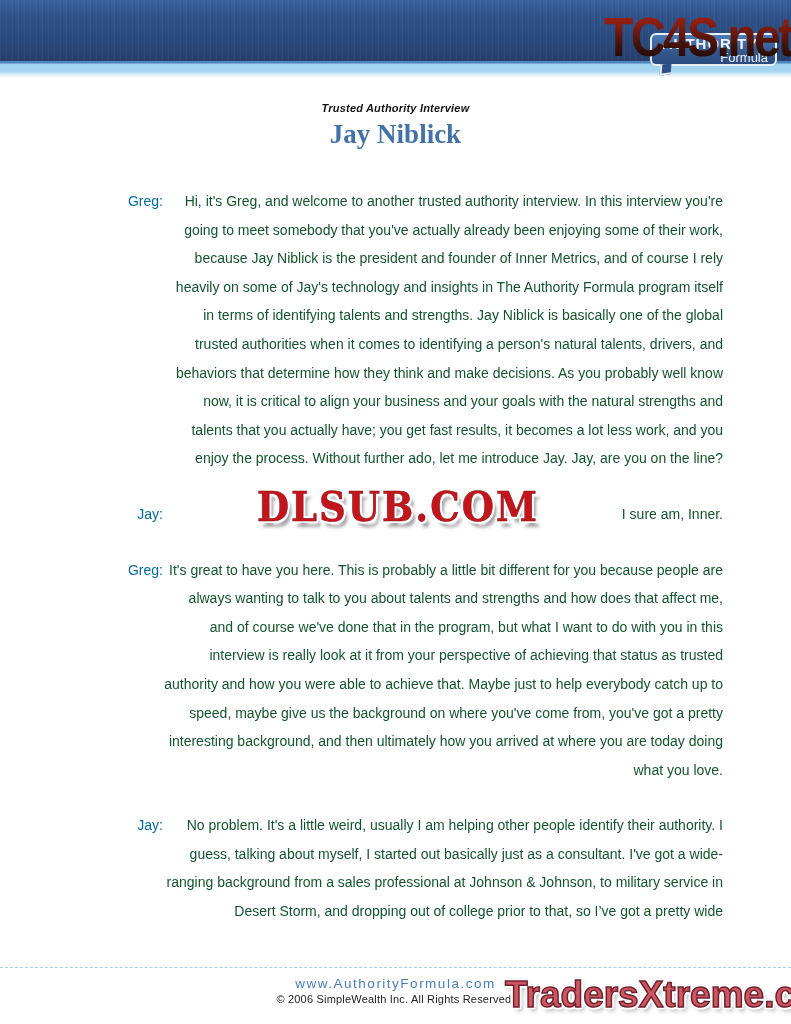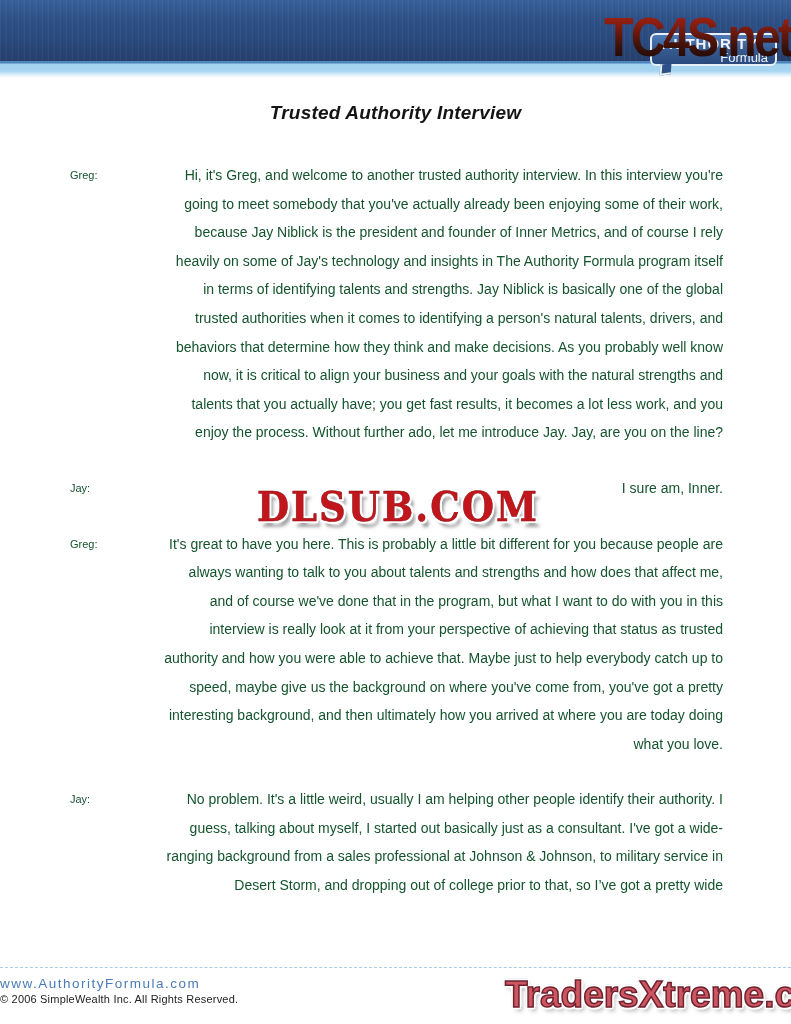--- a/index.html
+++ b/index.html
@@ -65,21 +65,21 @@
     font-size:15px; font-weight:bold; color:#f2f2f2;
     letter-spacing:1px; line-height:15px; text-align:center;
   }
   .logo-line2 {
     font-size:13px; color:#eef2f7; line-height:14px;
   }
 
   
   .titles { text-align:center; margin-top:24px; }
   .subtitle {
-    font-size:19px; font-weight:bold; font-style:italic;
+    font-size:11px; font-weight:bold; font-style:italic;
     color:#141414; letter-spacing:0.2px;
   }
   .doc-name {
     margin-top:5px;
     font-family:"Liberation Serif", serif;
     font-weight:bold;
     font-size:27px;
     color:#4472a7;
   }
 
@@ -89,23 +89,24 @@
     padding-left:70px;
     padding-right:68px;
   }
   .row {
     display:flex;
     margin-bottom:27px;
   }
   .speaker {
     width:93px;
     flex:0 0 93px;
-    font-size:11px;
+    font-size:14px;
     line-height:28.6px;
-    color:#14532d;
+    color:#0369a1;
+    text-align:right;
   }
   .speech {
     flex:1;
     max-width:560px;
     font-size:14px;
     line-height:28.6px;
     color:#14532d;
     text-align:right;
   }
 
@@ -149,20 +150,21 @@
   .footer-divider {
     position:absolute;
     left:0; top:967px;
     width:791px;
     border-top:1px dashed #a9cde2;
   }
   .footer {
     position:absolute;
     left:0; top:974px;
     width:791px;
+    text-align:center;
   }
   .footer-url {
     display:inline-block;
     font-size:13.5px;
     letter-spacing:1.5px;
     color:#4a7cb8;
     text-decoration:none;
   }
   .footer-copy {
     margin-top:1px;
@@ -179,20 +181,21 @@
   <div class="logo-bubble">
     <div class="logo-line1">AUTHORITY</div>
     <div class="logo-line2">Formula</div>
   </div>
   <div class="logo-tail"></div>
 </div>
 <div class="strip"></div>
 
 <div class="titles">
   <div class="subtitle">Trusted Authority Interview</div>
+  <div class="doc-name">Jay Niblick</div>
 </div>
 
 <div class="transcript" id="transcript">
   <div class="row">
     <div class="speaker">Greg:</div>
     <div class="speech">Hi, it's Greg, and welcome to another trusted authority interview. In this interview you're going to meet somebody that you've actually already been enjoying some of their work, because Jay Niblick is the president and founder of Inner Metrics, and of course I rely heavily on some of Jay's technology and insights in The Authority Formula program itself in terms of identifying talents and strengths. Jay Niblick is basically one of the global trusted authorities when it comes to identifying a person's natural talents, drivers, and behaviors that determine how they think and make decisions. As you probably well know now, it is critical to align your business and your goals with the natural strengths and talents that you actually have; you get fast results, it becomes a lot less work, and you enjoy the process. Without further ado, let me introduce Jay. Jay, are you on the line?</div>
   </div>
 
   <div class="row">
     <div class="speaker">Jay:</div>

